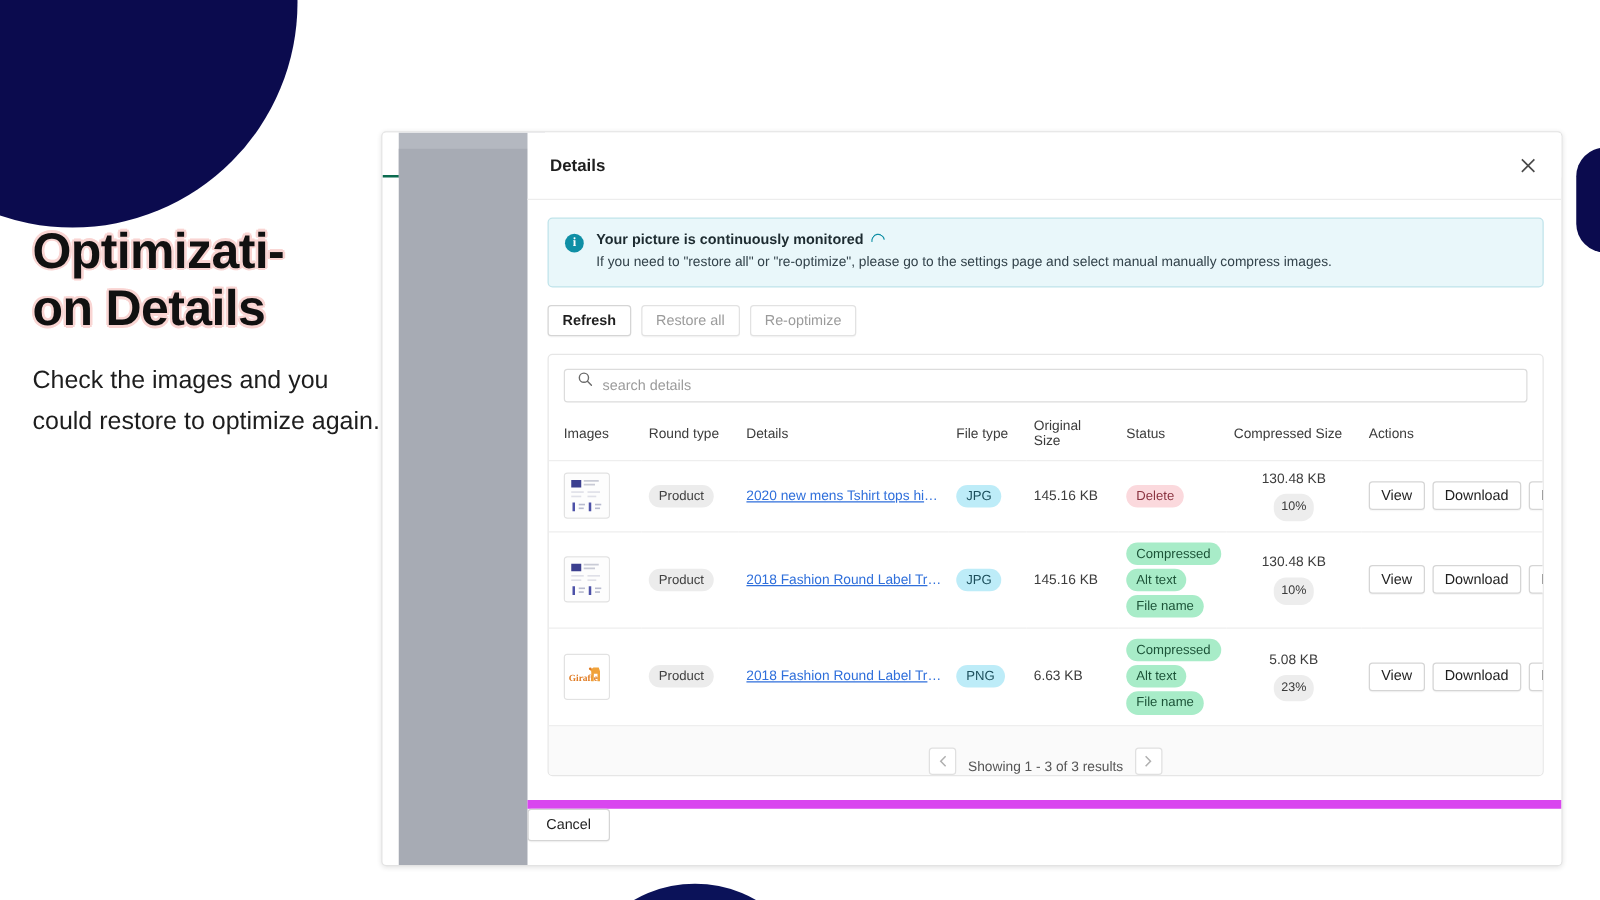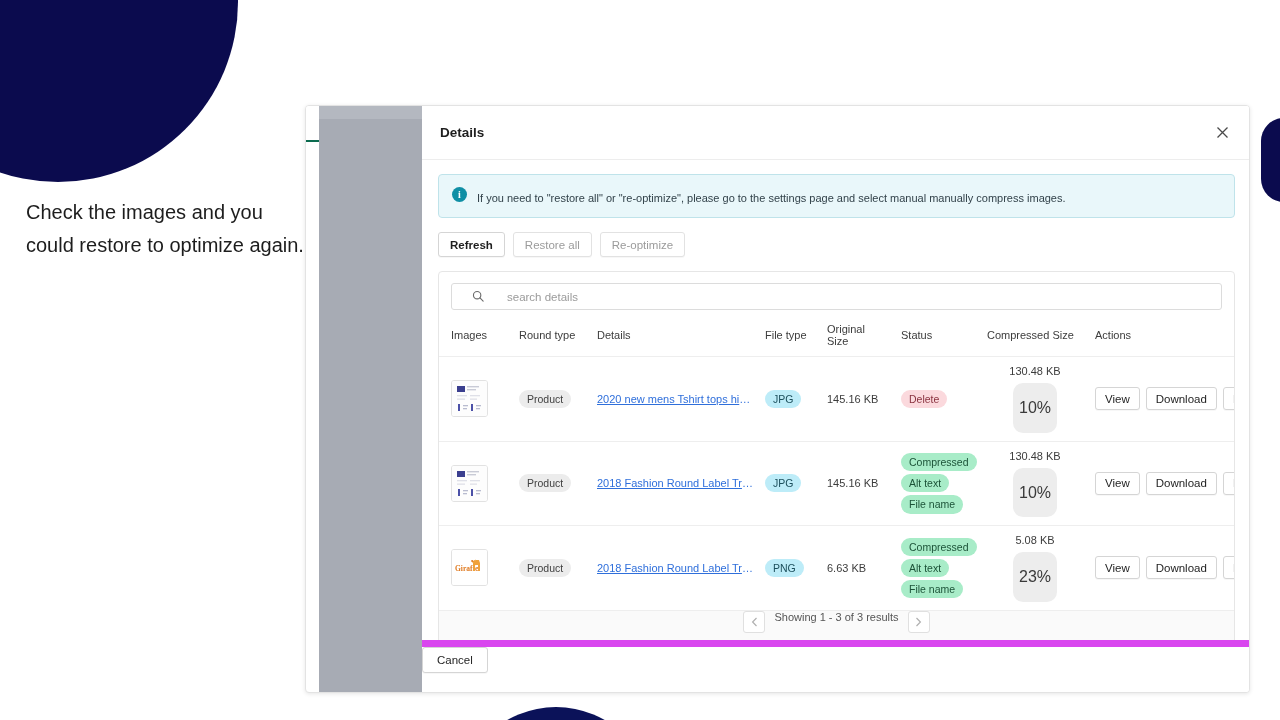--- a/index.html
+++ b/index.html
@@ -130,23 +130,23 @@
   .btn.muted { color: #9b9b9b; font-weight: 400; border-color: #e2e2e2; }
 
   
   .table-card {
     margin-top: 14px;
     border: 1px solid #e6e6e6; border-radius: 4px;
     background: #fff; overflow: hidden;
   }
   .search-wrap { padding: 11px 12px 9px 12px; }
   .search-box {
-    display: flex; align-items: center; gap: 23px;
+    display: flex; gap: 8px;
     height: 27px; border: 1px solid #dcdcdc; border-radius: 3px;
-    padding: 0 20px; background: #fff;
+    padding: 0 10px; background: #fff;
   }
   .search-box svg { flex: 0 0 12px; }
   .search-input {
     border: none; outline: none; flex: 1; height: 100%;
     font-size: 11.5px; color: #4a4a4a; background: transparent;
     font-family: "Liberation Sans", sans-serif;
   }
   .search-input::placeholder { color: #9b9b9b; }
 
   table.det { width: 100%; border-collapse: collapse; table-layout: fixed; }
@@ -173,34 +173,34 @@
     border-radius: 3px; background: #fff; position: relative; overflow: hidden;
   }
   .pill {
     display: inline-block; padding: 2px 8px; border-radius: 10px;
     font-size: 10.5px; line-height: 1.35; white-space: nowrap;
   }
   .pill-grey  { background: #ececec; color: #414141; }
   .pill-blue  { background: #bdecf8; color: #1c4f5c; }
   .pill-pink  { background: #fbd9dd; color: #8a3340; }
   .pill-green { background: #a8ecc8; color: #1c5338; }
-  .pill-pct   { background: #ededed; color: #3a3a3a; font-size: 16px; padding: 14px 6px; }
+  .pill-pct   { background: #ededed; color: #3a3a3a; font-size: 10px; padding: 4px 6px; }
   .stack { display: flex; flex-direction: column; gap: 3px; align-items: flex-start; }
   .det-link {
     color: #2f6fdb; text-decoration: underline; font-size: 11px;
     white-space: nowrap; overflow: hidden; text-overflow: ellipsis;
     display: block; cursor: pointer;
   }
   .csize-wrap { display: flex; align-items: center; gap: 6px; flex-direction: column; }
   .row-actions { display: flex; gap: 6px; }
   .row-actions .btn { font-weight: 400; height: 23px; padding: 0 9px; }
 
   .table-foot {
     background: #fafafa; border-top: 1px solid #eeeeee;
-    display: flex; align-items: flex-start; justify-content: center; gap: 9px;
+    display: flex; align-items: flex-end; justify-content: center; gap: 9px;
     height: 40px;
   }
   .pg-btn {
     width: 22px; height: 22px; border: 1px solid #e0e0e0; border-radius: 3px;
     background: #fff; color: #b0b0b0; font-size: 11px;
     display: flex; align-items: center; justify-content: center; cursor: pointer;
   }
   .pg-text { font-size: 11px; color: #555; }
 
   .modal-foot {
@@ -211,20 +211,24 @@
 </head>
 <body>
 
 <div id="stage">
 
   <div class="navy-circle-tl"></div>
   <div class="navy-pill-right"></div>
   <div class="navy-circle-bottom"></div>
 
   <div class="copy">
+    <h1 class="copy-title">
+      <span class="line">Optimizati-</span>
+      <span class="line">on Details</span>
+    </h1>
     <p class="copy-sub">Check the images and you could restore to optimize again.</p>
   </div>
 
   <div class="window">
 
     <div class="tabstrip">
       <div class="tab">
         <span>Image Optimization</span>
       </div>
     </div>
@@ -241,20 +245,24 @@
             <path d="M1.5 1.5 L11.5 11.5 M11.5 1.5 L1.5 11.5" stroke="#4a4a4a" stroke-width="1.3" fill="none"></path>
           </svg>
         </div>
       </div>
 
       <div class="modal-body">
 
         <div class="banner">
           <div class="banner-icon">i</div>
           <div>
+            <div class="banner-title">
+              <span>Your picture is continuously monitored</span>
+              <span class="spinner"></span>
+            </div>
             <div class="banner-sub">If you need to "restore all" or "re-optimize", please go to the settings page and select manual manually compress images.</div>
           </div>
         </div>
 
         <div class="actions-row">
           <button class="btn">Refresh</button>
           <button class="btn muted">Restore all</button>
           <button class="btn muted">Re-optimize</button>
         </div>
 

